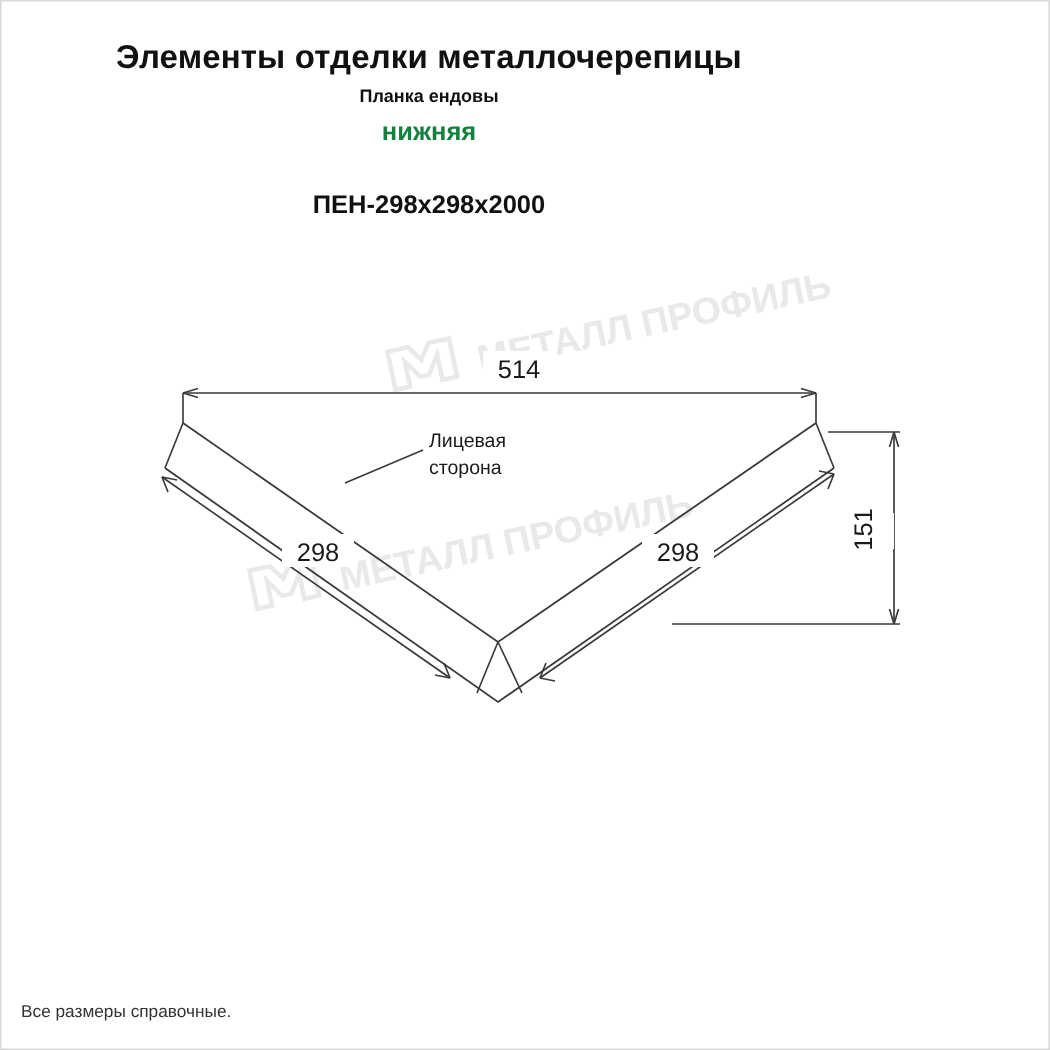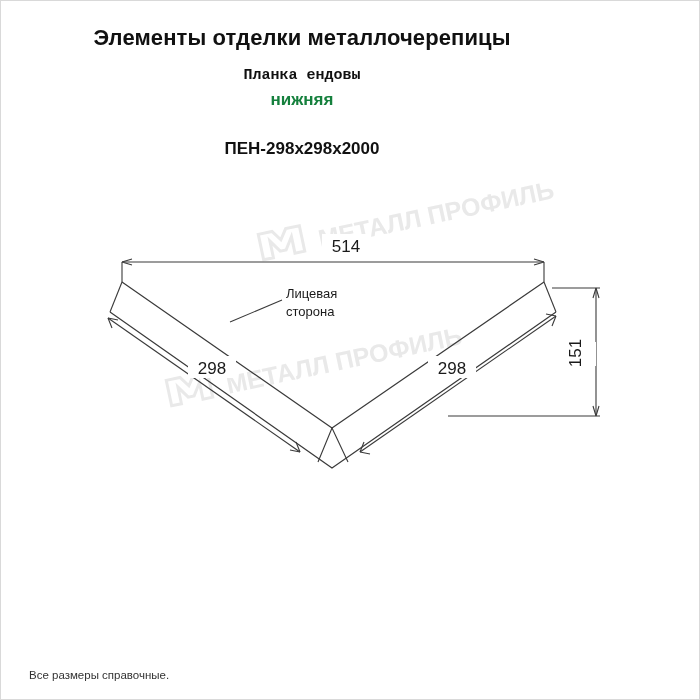--- a/index.html
+++ b/index.html
@@ -26,39 +26,37 @@
     left: 0;
     top: 0;
     width: 700px;
     height: 700px;
     border: 1px solid #d9d9d9;
     box-sizing: border-box;
     pointer-events: none;
   }
   .title-block {
     position: absolute;
-    left: 16px;
+    left: 0;
     top: 24px;
     width: 572px;
     text-align: center;
   }
   .main-title {
     font-size: 22px;
     font-weight: bold;
     letter-spacing: 0.1px;
     color: #111111;
     line-height: 28px;
   }
   .subtitle {
-    margin-top: 12px;
-    font-size: 15px;
+    font-size: 12px;
     font-weight: bold;
     color: #111111;
     line-height: 24px;
-    font-family: Liberation Mono, monospace;
   }
   .subtitle-line2 {
     font-size: 17px;
     font-weight: bold;
     color: #15803d;
     line-height: 24px;
   }
   .code {
     margin-top: 26px;
     font-size: 17px;
@@ -76,21 +74,21 @@
   .watermarks {
     position: absolute;
     left: 0;
     top: 0;
     width: 700px;
     height: 700px;
     pointer-events: none;
   }
   .footer {
     position: absolute;
-    left: 29px;
+    left: 14px;
     bottom: 16px;
     width: 664px;
     font-size: 11.5px;
     color: #333333;
     line-height: 17px;
   }
   .footer div {
     white-space: nowrap;
   }
   svg text {

